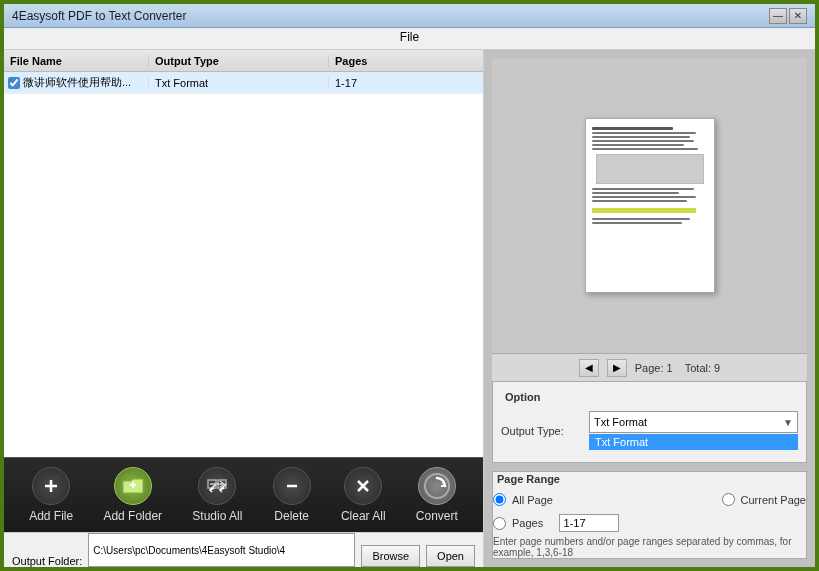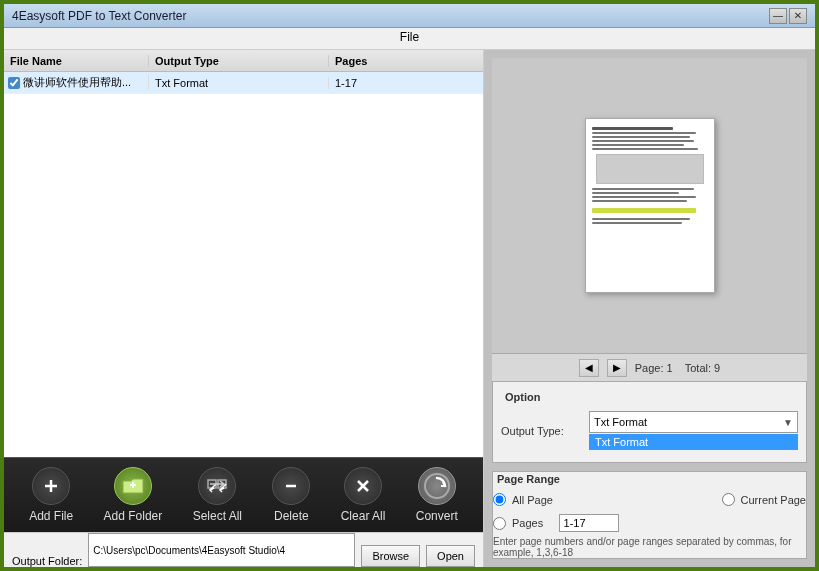--- a/index.html
+++ b/index.html
@@ -438,21 +438,21 @@
               <rect x="2" y="4" width="8" height="8" fill="none" stroke="#aaa" stroke-width="1.5"></rect>
               <rect x="12" y="4" width="8" height="8" fill="none" stroke="#aaa" stroke-width="1.5"></rect>
               <line x1="4" y1="14" x2="10" y2="8" stroke="white" stroke-width="1.5"></line>
               <polyline points="6,16 4,14 8,12" fill="none" stroke="white" stroke-width="1.5"></polyline>
               <line x1="14" y1="14" x2="20" y2="8" stroke="white" stroke-width="1.5"></line>
               <polyline points="16,16 14,14 18,12" fill="none" stroke="white" stroke-width="1.5"></polyline>
 
               <path d="M4 8 L18 8 M14 5 L18 8 L14 11" fill="none" stroke="#ccc" stroke-width="1.5"></path>
             </svg>
           </div>
-          <span class="tool-label">Select All</span>
+          <span class="tool-label">Studio All</span>
         </div>
         <div class="tool-btn">
           <div class="tool-icon icon-delete">
             <svg width="20" height="20" viewBox="0 0 20 20">
               <line x1="5" y1="10" x2="15" y2="10" stroke="white" stroke-width="2.5"></line>
             </svg>
           </div>
           <span class="tool-label">Delete</span>
         </div>
         <div class="tool-btn">

